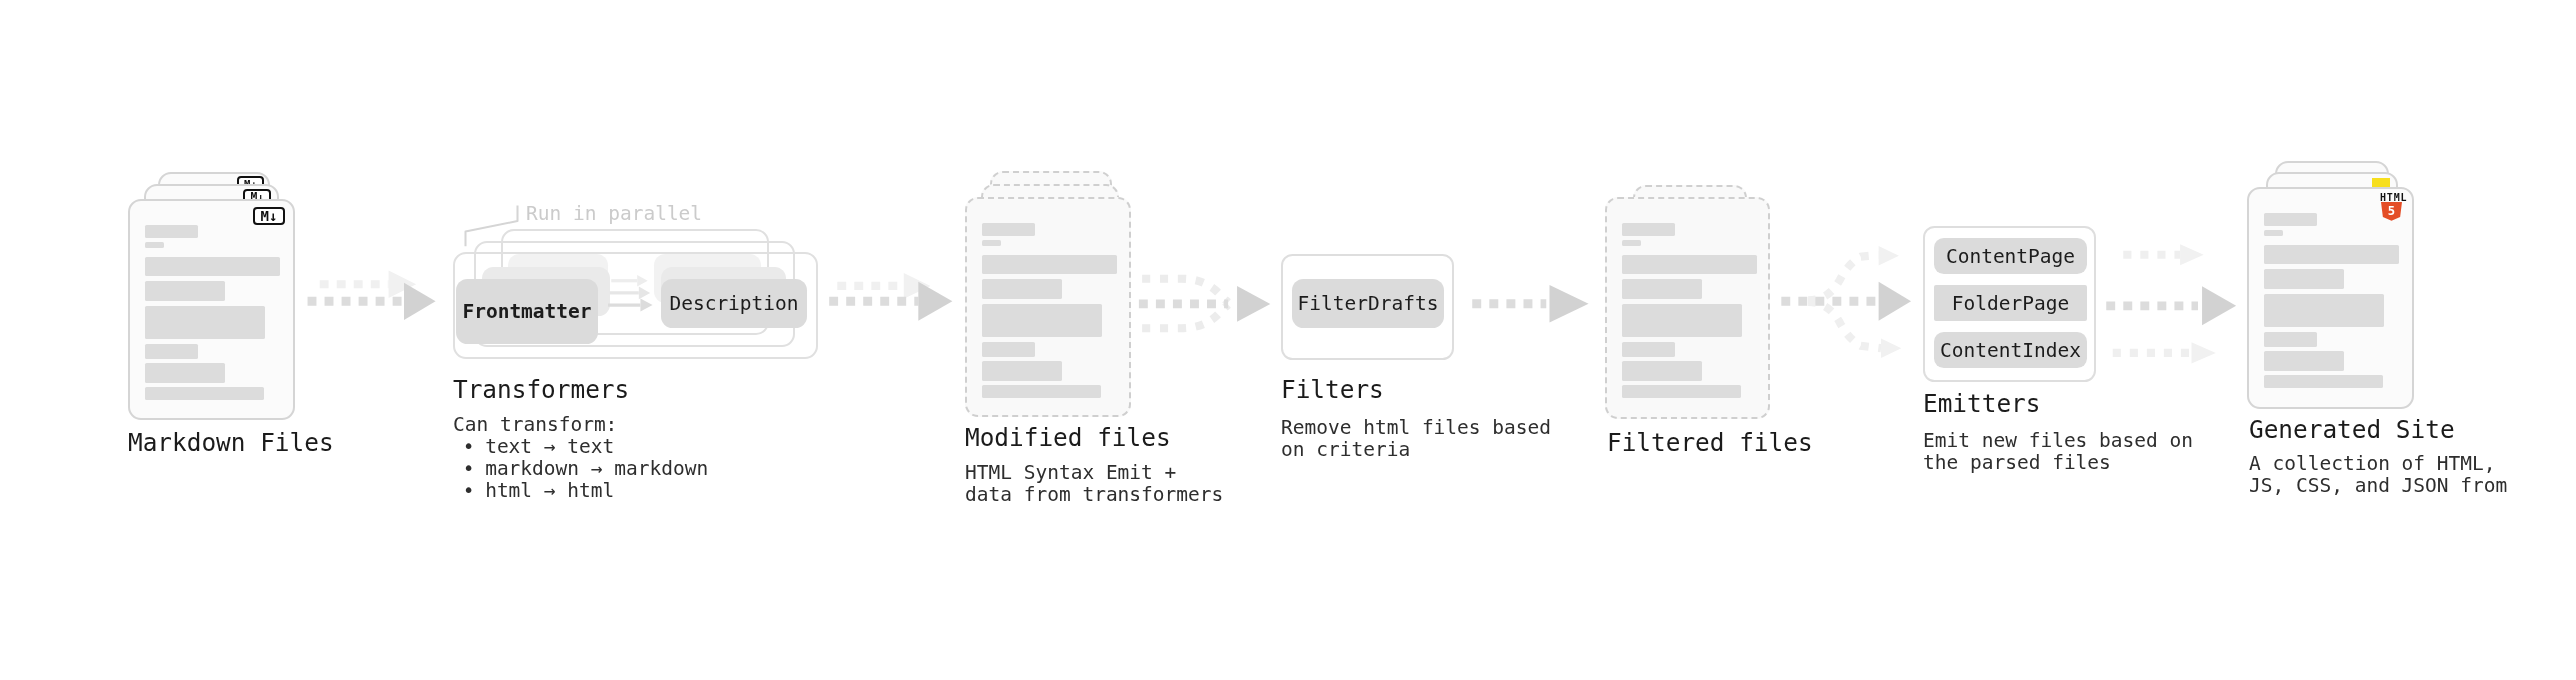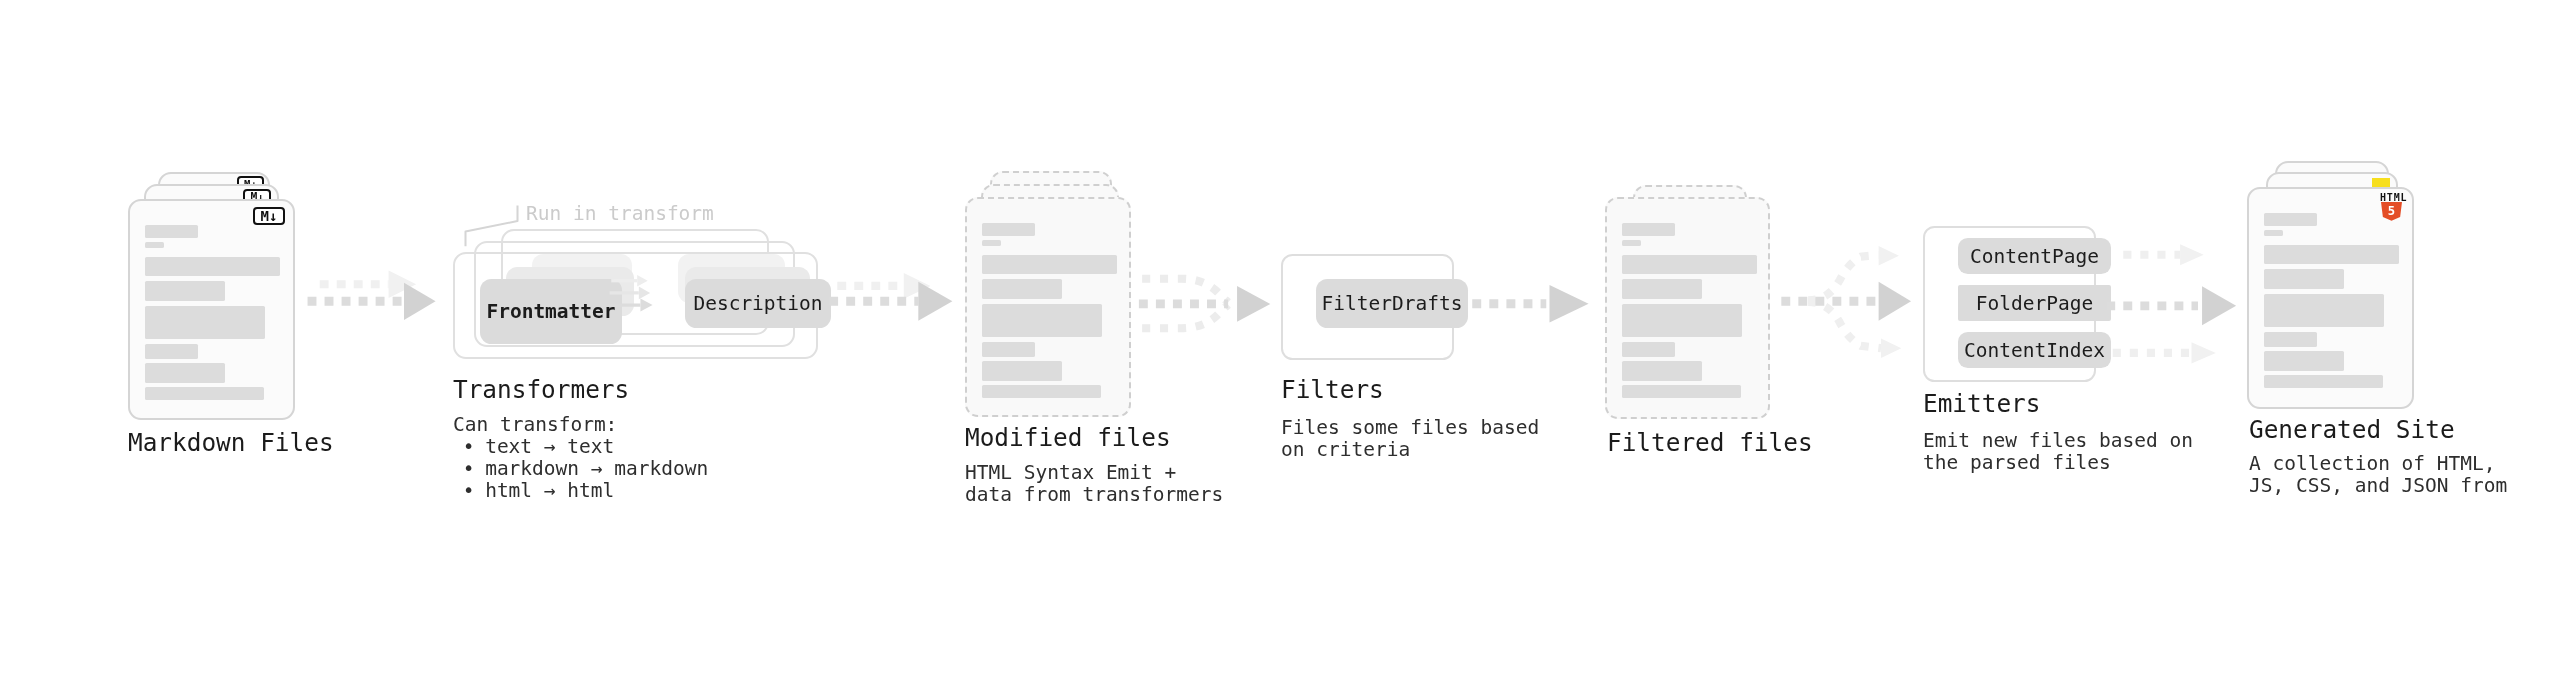--- a/index.html
+++ b/index.html
@@ -27,21 +27,21 @@
   .js-badge{position:absolute;background:#f7df1e;}
   .html5-badge{position:absolute;text-align:center;}
   .html5-word{font-size:10px;font-weight:bold;letter-spacing:0.8px;color:#111;line-height:7.3px;}
   .html5-shield{width:21px;height:18.7px;margin:0.8px auto 0;background:#e44d26;
     clip-path:polygon(0 0,100% 0,91% 80%,50% 100%,9% 80%);
     display:flex;align-items:center;justify-content:center;color:#fff;font-size:12.2px;font-weight:bold;}
   
   .t-box{position:absolute;border:2px solid #e0e0e0;border-radius:13px;box-sizing:border-box;background:transparent;}
   .w-box{position:absolute;border:2px solid #dedede;border-radius:11.4px;background:#ffffff;box-sizing:border-box;}
   .pill{position:absolute;border-radius:11.4px;display:flex;align-items:center;justify-content:center;
-    font-size:19.5px;color:#1c1c1c;box-sizing:border-box;margin-left:24px;}
+    font-size:19.5px;color:#1c1c1c;box-sizing:border-box;}
   .pill.ghost1{background:#f2f2f2;}
   .pill.ghost2{background:#eaeaea;}
   .pill.front{background:#dbdbdb;}
   
   .title{position:absolute;font-size:24.4px;color:#1b1b1b;white-space:nowrap;}
   .desc{position:absolute;font-size:19.5px;line-height:22px;color:#2e2e2e;white-space:nowrap;}
   .note{position:absolute;font-size:19.5px;color:#cbcbcb;white-space:nowrap;}
   .bullet-line{display:flex;gap:10.6px;padding-left:9.8px;}
   .arrow-svg{position:absolute;display:block;}
 </style>
@@ -75,21 +75,21 @@
     <line x1="18" y1="25" x2="103" y2="25" stroke="#f0f0f0" stroke-width="10" stroke-dasharray="11 10"></line>
     <polygon points="103,8 103,42 137,25" fill="#f1f1f1"></polygon>
     <line x1="3" y1="46" x2="122" y2="46" stroke="#dcdcdc" stroke-width="11" stroke-dasharray="11 10"></line>
     <polygon points="122,23 122,69 161,46" fill="#d2d2d2"></polygon>
   </svg>
 
   <div>
     <svg class="arrow-svg" style="left:459px;top:199px;" width="65" height="53" viewBox="0 0 80 65">
       <polyline points="72,8 72,27 8,40 8,58" fill="none" stroke="#d5d5d5" stroke-width="2.5" stroke-linejoin="round"></polyline>
     </svg>
-    <div class="note" style="left:526px;top:202px;">Run in transform</div>
+    <div class="note" style="left:526px;top:202px;">Run in parallel</div>
 
     <div class="t-box" style="left:501px;top:229px;width:268px;height:106px;"></div>
     <div class="t-box" style="left:474px;top:241px;width:321px;height:106px;"></div>
     <div class="t-box" style="left:453px;top:252px;width:365px;height:107px;"></div>
 
     <div class="pill ghost1" style="left:508px;top:254px;width:100px;height:49px;"></div>
     <div class="pill ghost1" style="left:654px;top:254px;width:107px;height:49px;"></div>
     <div class="pill ghost2" style="left:482px;top:267px;width:128px;height:49px;"></div>
     <div class="pill ghost2" style="left:661px;top:267px;width:125px;height:49px;"></div>
     <div class="pill front" style="left:456px;top:279px;width:142px;height:65px;font-weight:bold;">Frontmatter</div>
@@ -154,21 +154,21 @@
     <path d="M 10 74 H 58 Q 90 74 107 53 L 116 45" fill="none" stroke="#ececec" stroke-width="10" stroke-dasharray="10 12"></path>
     <line x1="6" y1="44" x2="116" y2="44" stroke="#dcdcdc" stroke-width="11" stroke-dasharray="11 10"></line>
     <polygon points="127,22 127,66 168,44" fill="#d2d2d2"></polygon>
   </svg>
 
   <div>
     <div class="w-box" style="left:1281px;top:254px;width:173px;height:106px;"></div>
     <div class="pill front" style="left:1292px;top:279px;width:152px;height:49px;">FilterDrafts</div>
     <div class="title" style="left:1281px;top:375px;">Filters</div>
     <div class="desc" style="left:1281px;top:417px;">
-      <div>Files some files based</div>
+      <div>Remove html files based</div>
       <div>on criteria</div>
     </div>
   </div>
 
   <svg class="arrow-svg" style="left:1469px;top:267px;" width="122" height="75" viewBox="0 0 150 92">
     <line x1="4" y1="45" x2="95" y2="45" stroke="#dcdcdc" stroke-width="11" stroke-dasharray="11 10"></line>
     <polygon points="99,22 99,68 147,45" fill="#d2d2d2"></polygon>
   </svg>
 
   <div>

